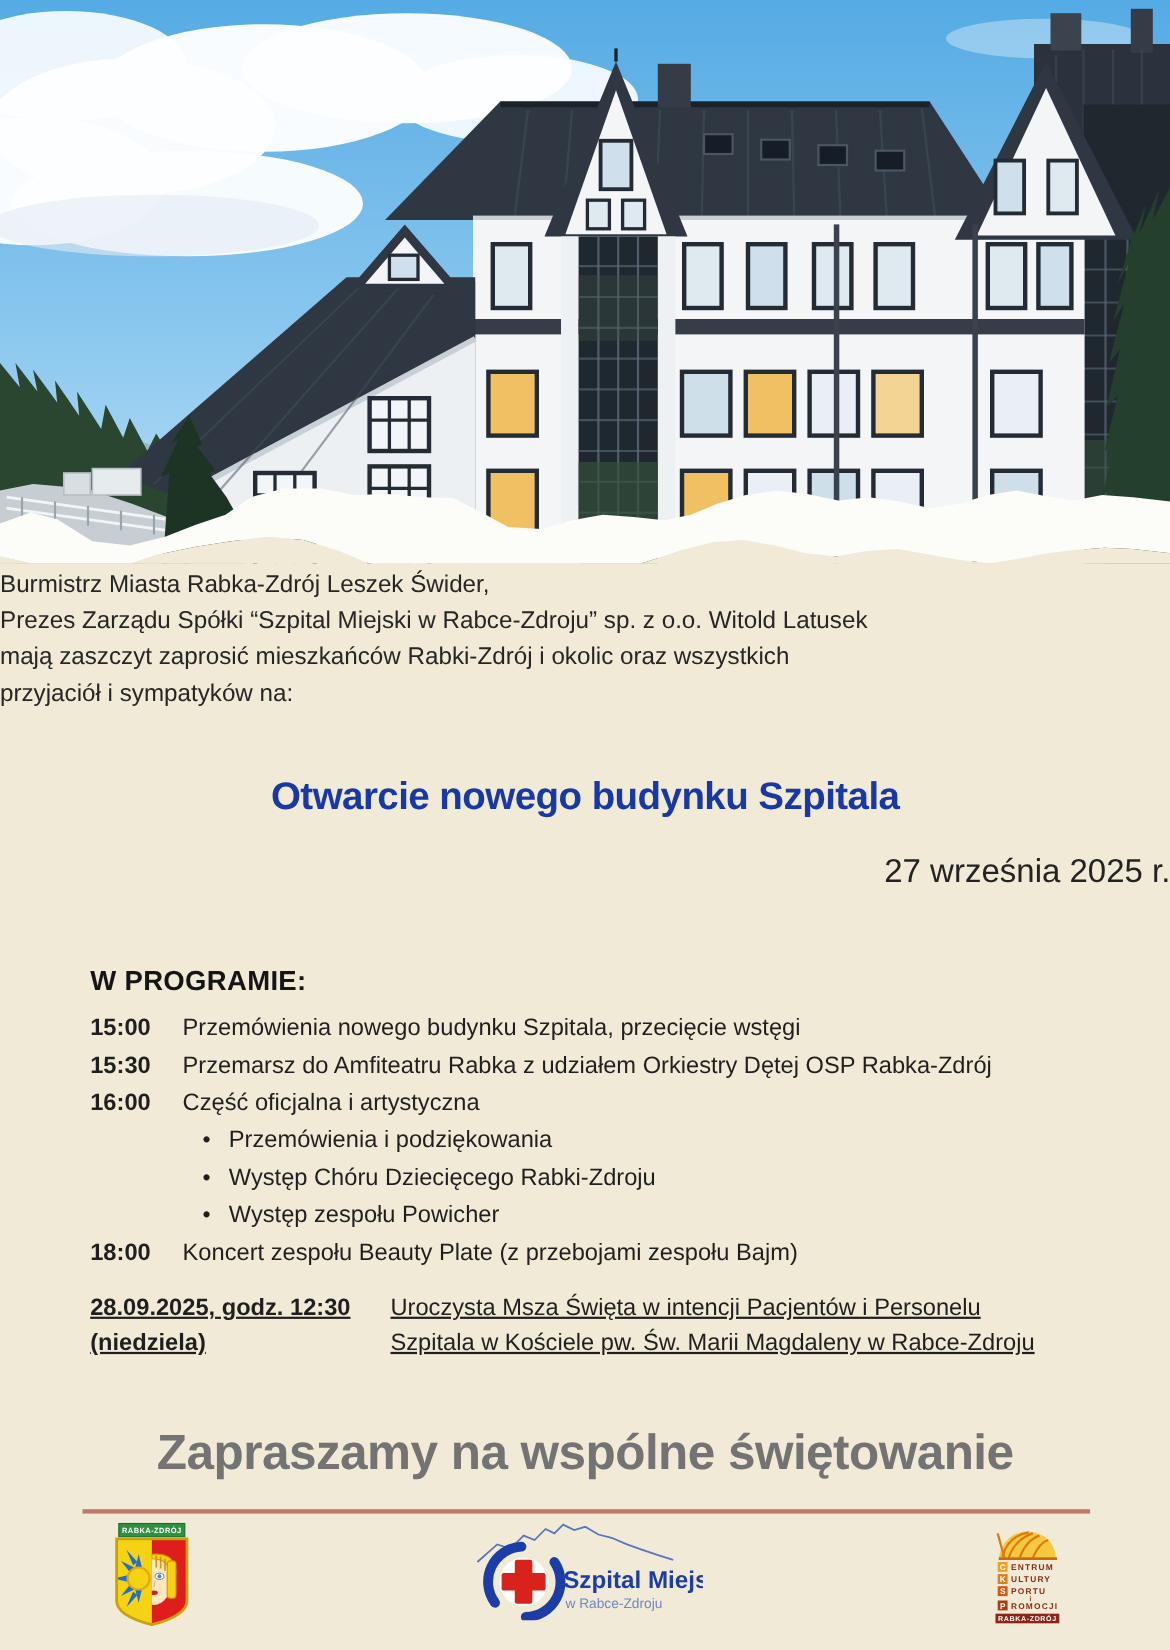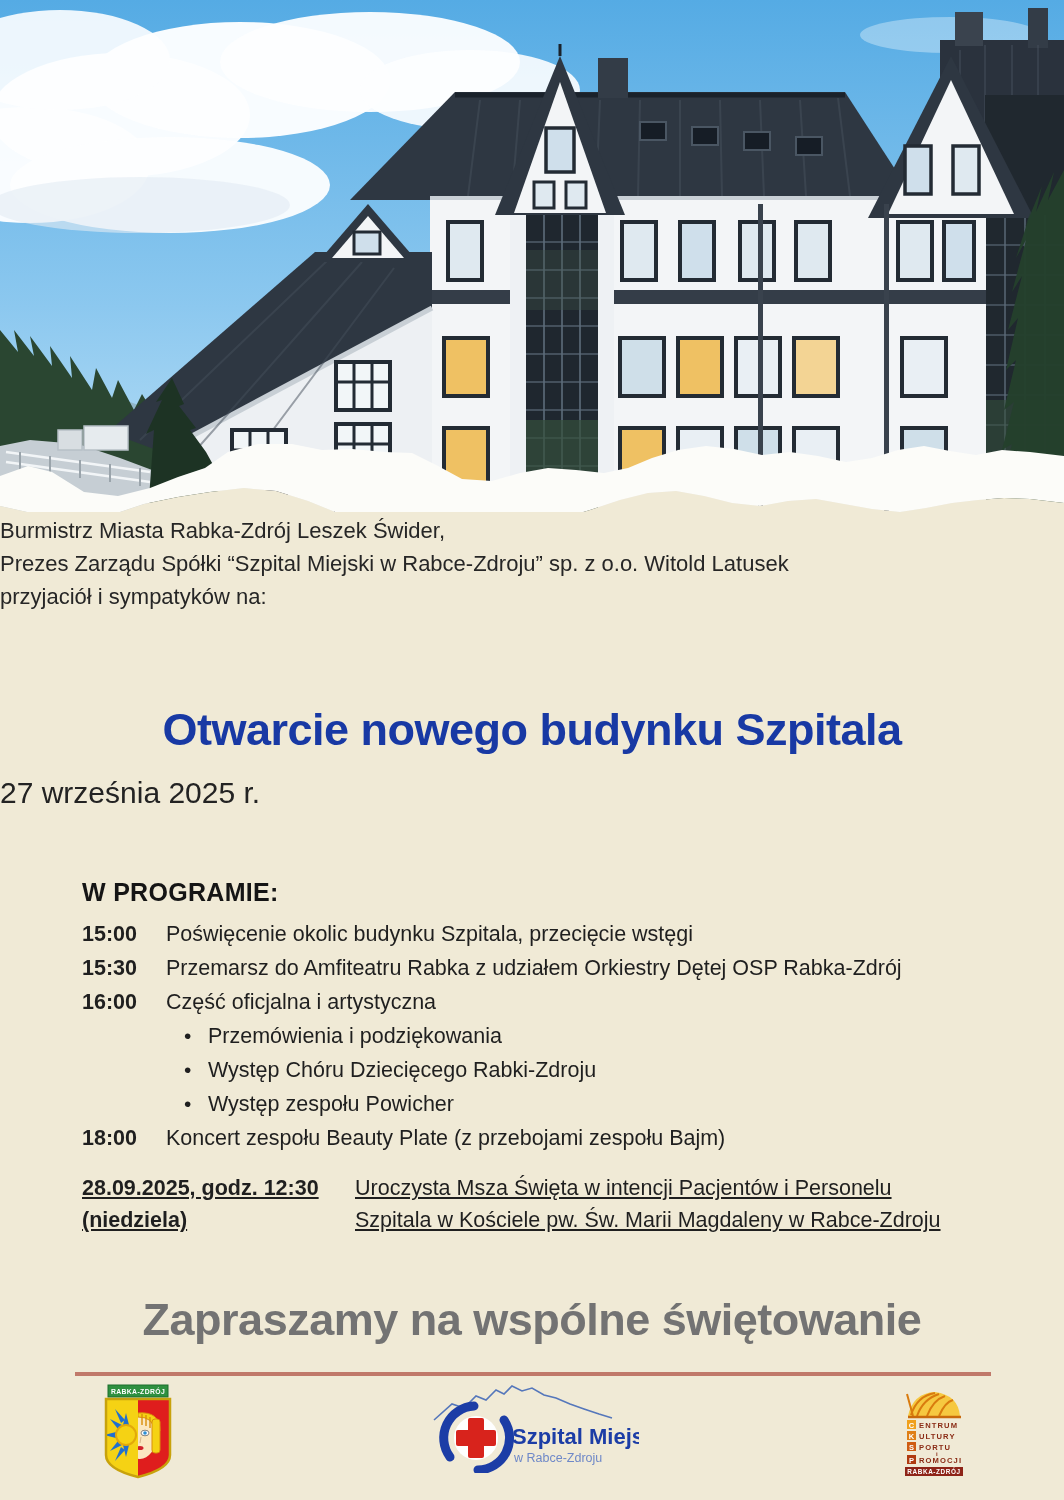--- a/index.html
+++ b/index.html
@@ -6,22 +6,22 @@
   .page {
     position:relative; width:1064px; height:1500px; margin:0 auto;
     background:#f0ead6; overflow:hidden;
     font-family:"Liberation Sans", sans-serif; color:#1f1f1f;
   }
   .photo { position:absolute; top:0; left:0; display:block; }
 
   .invite { position:absolute; top:514px; left:0; width:100%; text-align:left;
             font-size:22px; line-height:33px; color:#262626; }
   .title  { position:absolute; top:704px; left:0; width:100%; text-align:center;
-            font-size:45px; font-weight:bold; color:#1839a4; letter-spacing:-0.5px; }
-  .date   { position:absolute; top:776px; left:0; width:100%; text-align:left;
+            font-size:35px; font-weight:bold; color:#1839a4; letter-spacing:-0.5px; }
+  .date   { position:absolute; top:776px; left:0; width:100%; text-align:right;
             font-size:30px; color:#232323; }
 
   .prog-head { position:absolute; top:878px; left:82px; font-size:25px;
                font-weight:bold; letter-spacing:0.3px; color:#151515; }
   .program { position:absolute; top:922px; left:82px; width:930px; font-size:21.5px; }
   .prog-row { display:flex; align-items:baseline; margin-bottom:9px; }
   .prog-time { width:84px; flex:none; font-weight:bold; }
   .prog-row.bullet { padding-left:102px; }
   .bullet-dot { width:24px; flex:none; font-size:21px; }
 
@@ -211,31 +211,32 @@
     <path fill="#24402c" opacity="0.97" d="M1064,512 L1064,170 L1048,200 L1054,172 L1036,212 L1042,186 L1024,230 L1032,208 L1016,258 L1026,240 L1012,292 L1022,276 L1008,330 L1018,318 L1006,370 L1016,360 L1004,410 L1014,402 L1002,450 L1012,444 L1000,490 L1006,512 Z"></path>
 
     <path fill="#fcfcf9" d="M0,476 L28,466 L52,472 L84,492 L118,496 L150,488 L178,477 L205,468 L228,452 L258,444 L292,444 L322,450 L352,449 L385,452 L412,453 L438,466 L462,479 L492,481 L520,473 L548,468 L576,470 L604,473 L628,468 L652,458 L678,450 L706,446 L734,449 L762,455 L790,452 L818,456 L846,462 L872,458 L898,450 L924,446 L950,451 L976,455 L1002,450 L1030,452 L1064,456
          L1064,503 L1030,499 L1004,498 L978,500 L952,503 L926,508 L900,512 L872,509 L844,504 L816,499 L788,501 L760,506 L732,503 L704,496 L676,491 L648,493 L620,500 L590,510 L560,519 L530,515 L500,512 L468,516 L436,524 L404,528 L372,524 L340,514 L308,501 L276,491 L244,488 L210,492 L178,497 L144,504 L108,516 L72,521 L36,514 L0,506 Z"></path>
     <path fill="#f0ead6" d="M0,506 L36,514 L72,521 L108,516 L144,504 L178,497 L210,492 L244,488 L276,491 L308,501 L340,514 L372,524 L404,528 L436,524 L468,516 L500,512 L530,515 L560,519 L590,510 L620,500 L648,493 L676,491 L704,496 L732,503 L760,506 L788,501 L816,499 L844,504 L872,509 L900,512 L926,508 L952,503 L978,500 L1004,498 L1030,499 L1064,503 L1064,512 L0,512 Z"></path>
   </svg>
 
   <div class="invite">
     <div>Burmistrz Miasta Rabka-Zdrój Leszek Świder,</div>
     <div>Prezes Zarządu Spółki “Szpital Miejski w Rabce-Zdroju” sp. z o.o. Witold Latusek</div>
+    <div>mają zaszczyt zaprosić mieszkańców Rabki-Zdrój i okolic oraz wszystkich</div>
     <div>przyjaciół i sympatyków na:</div>
   </div>
 
   <div class="title">Otwarcie nowego budynku Szpitala</div>
   <div class="date">27 września 2025 r.</div>
 
   <div class="prog-head">W PROGRAMIE:</div>
   <div class="program">
     <div class="prog-row">
       <span class="prog-time">15:00</span>
-      <span class="prog-text">Poświęcenie okolic budynku Szpitala, przecięcie wstęgi</span>
+      <span class="prog-text">Przemówienia nowego budynku Szpitala, przecięcie wstęgi</span>
     </div>
     <div class="prog-row">
       <span class="prog-time">15:30</span>
       <span class="prog-text">Przemarsz do Amfiteatru Rabka z udziałem Orkiestry Dętej OSP Rabka-Zdrój</span>
     </div>
     <div class="prog-row">
       <span class="prog-time">16:00</span>
       <span class="prog-text">Część oficjalna i artystyczna</span>
     </div>
     <div class="prog-row bullet">

